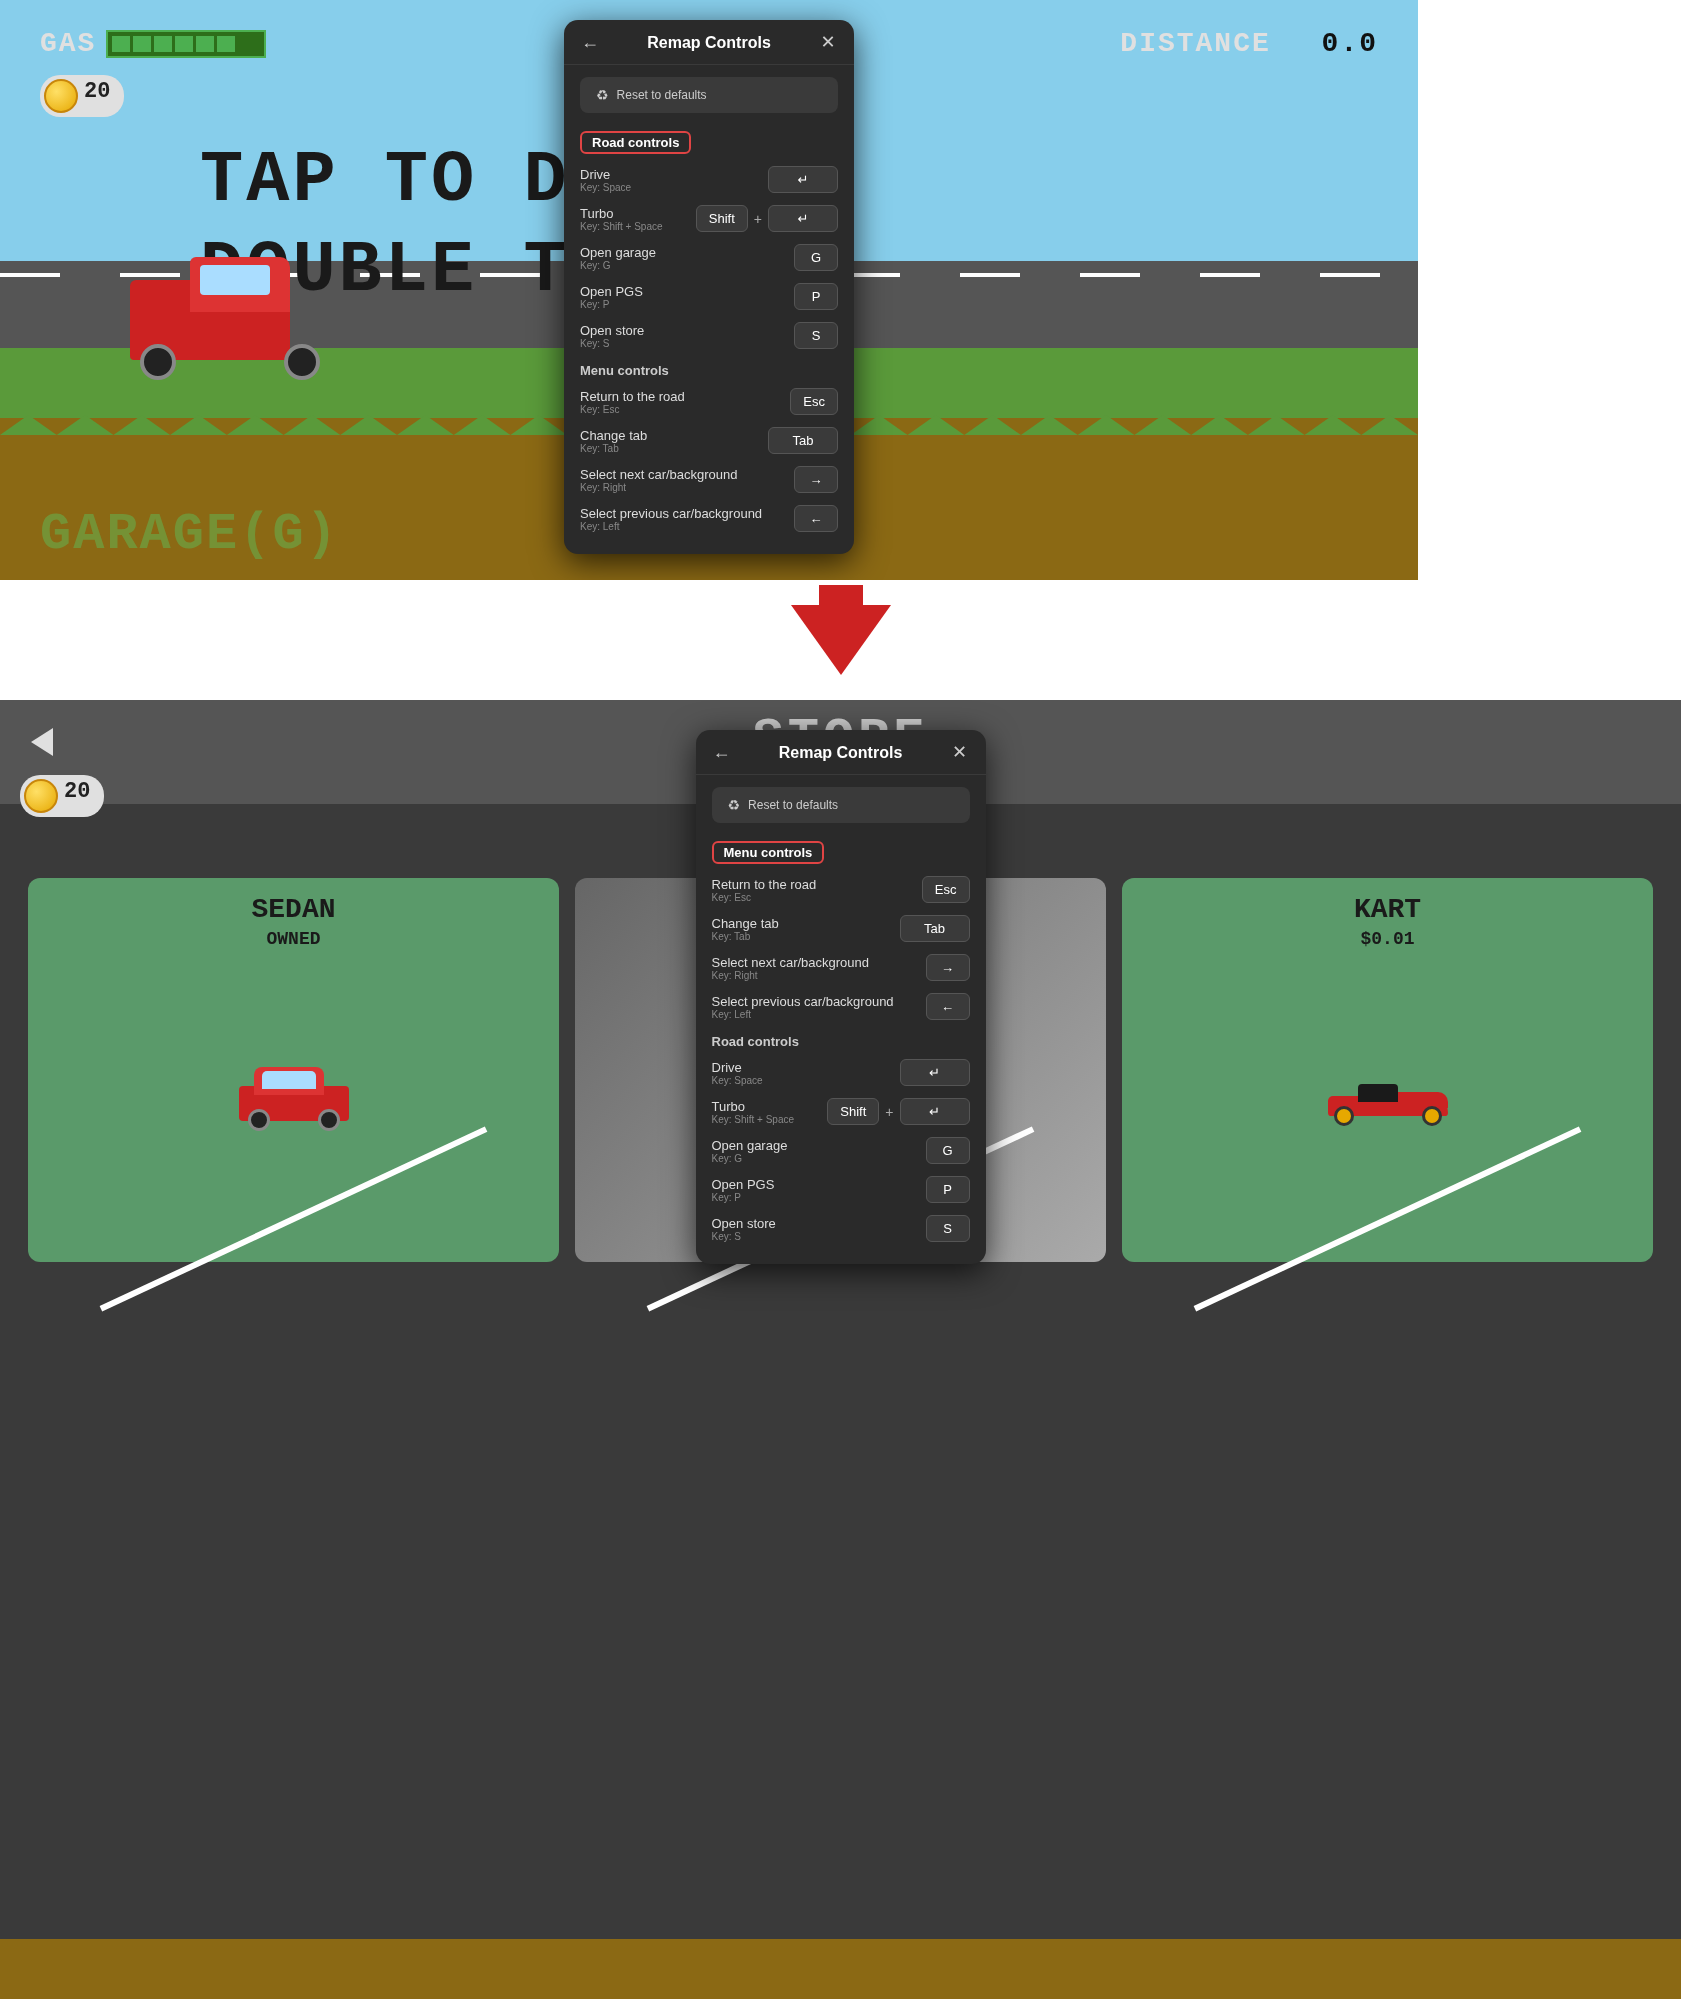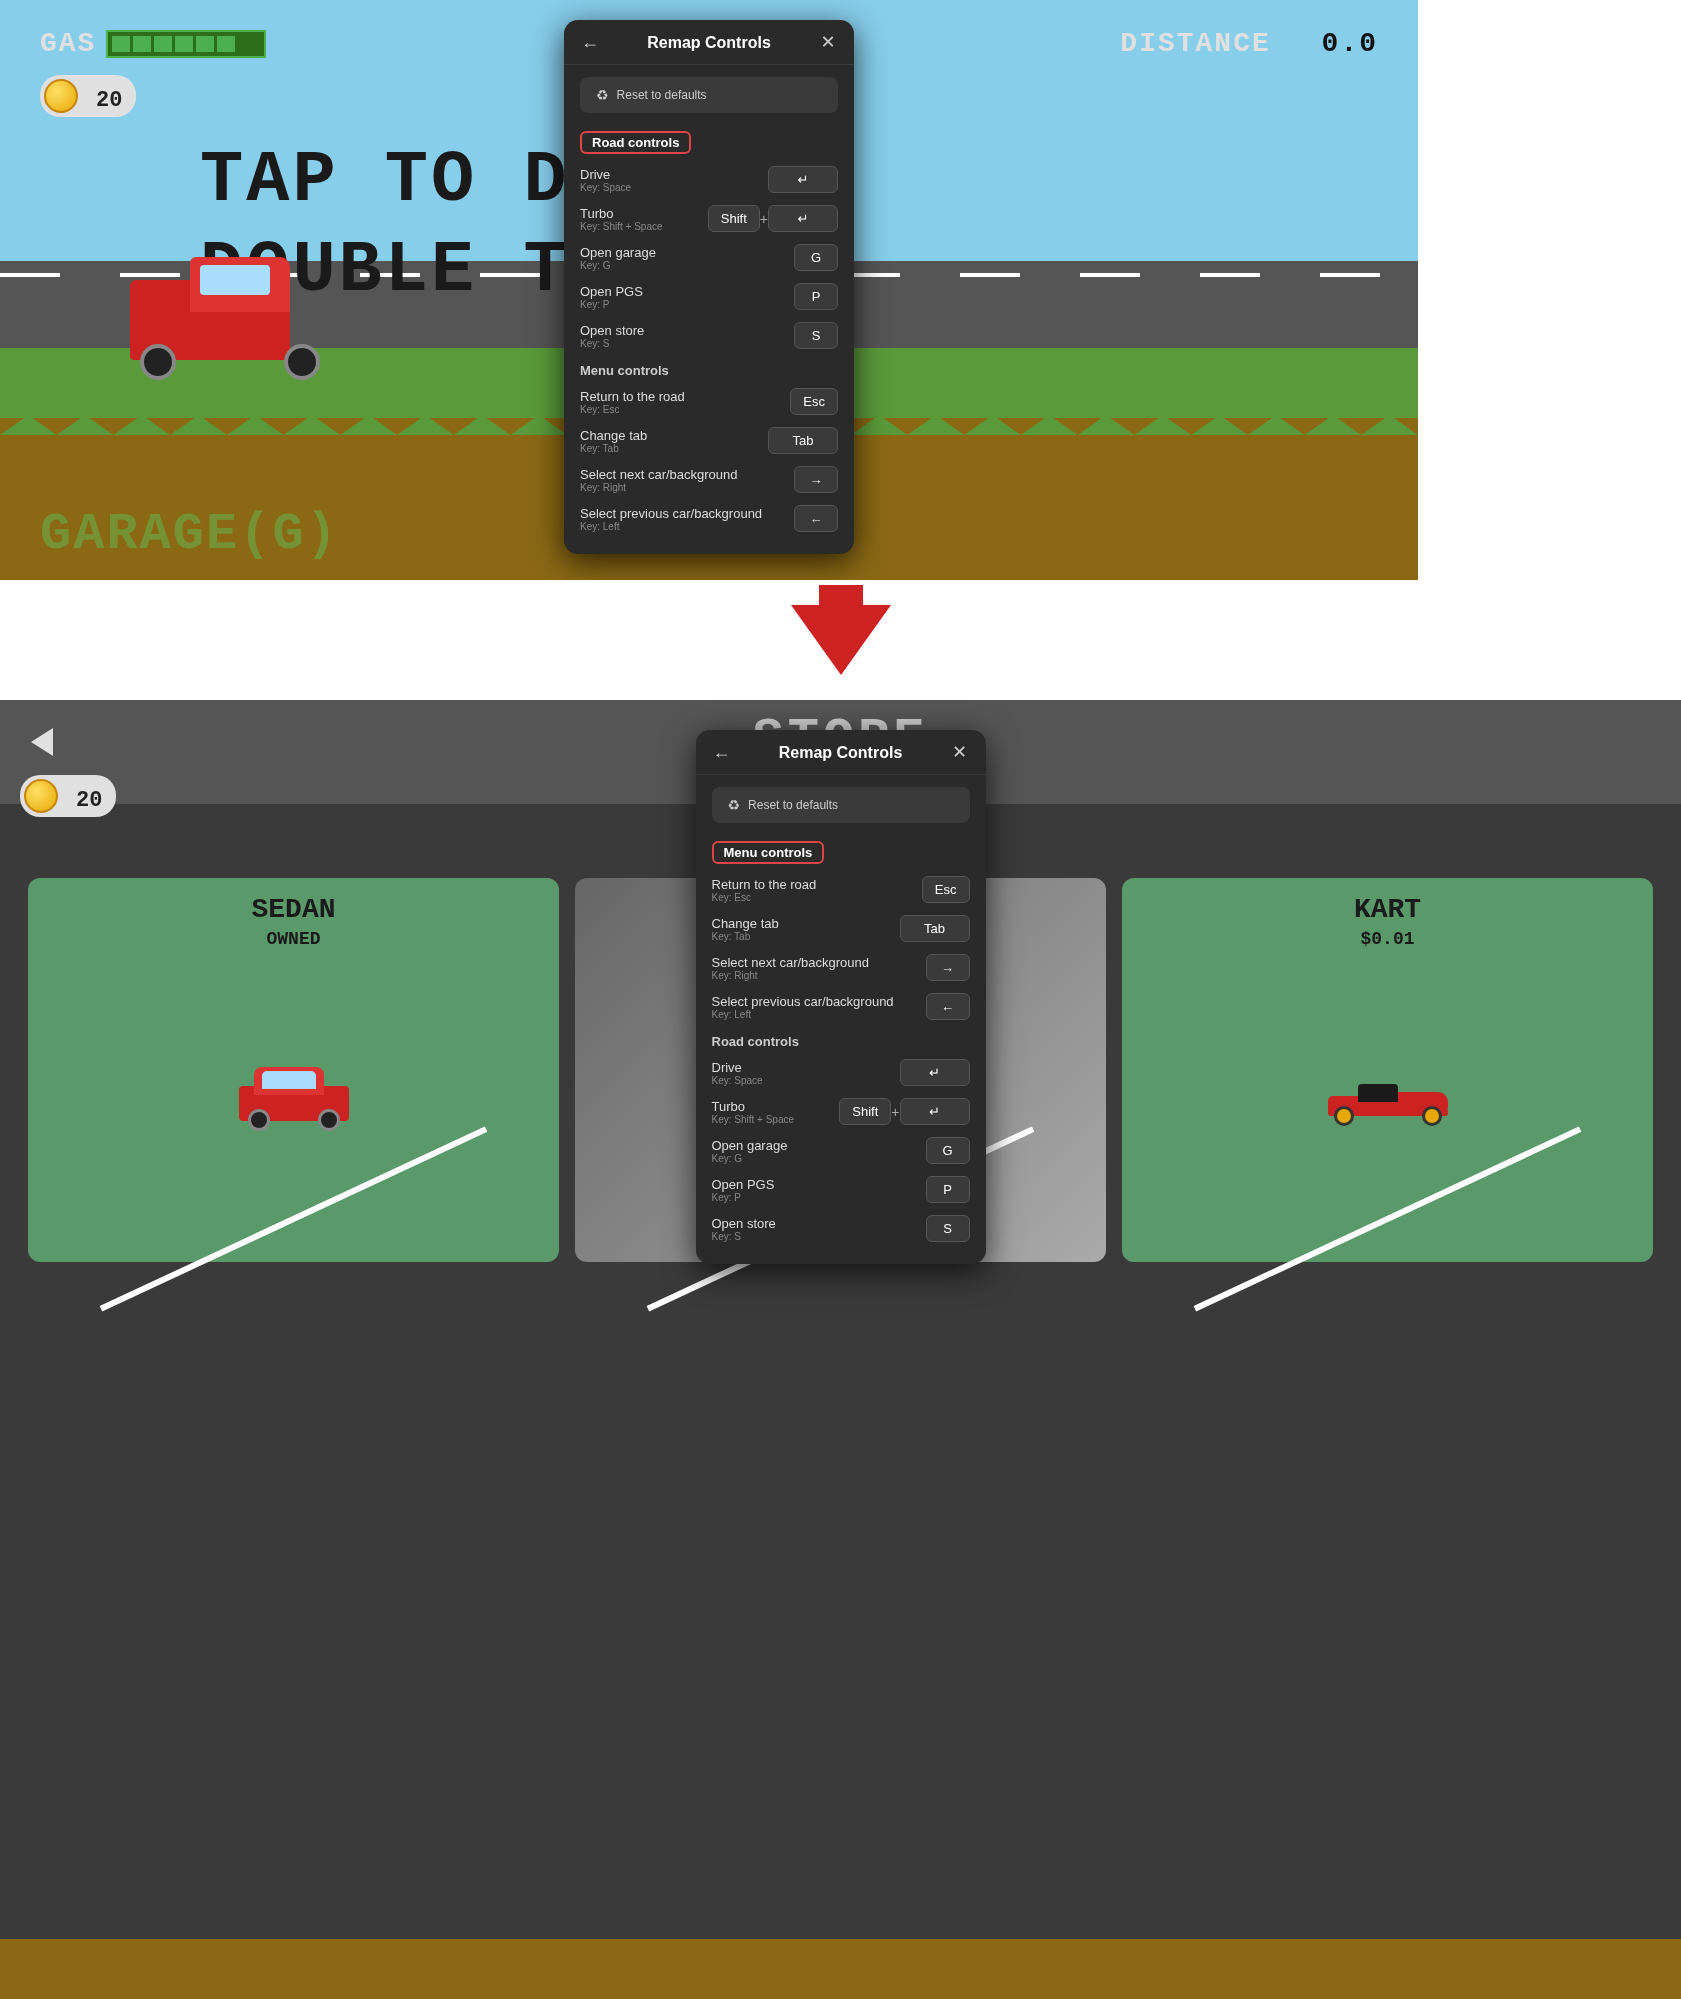--- a/index.html
+++ b/index.html
@@ -86,25 +86,25 @@
     .coin-area-top {
       position: absolute;
       top: 75px;
       left: 40px;
       display: flex;
       align-items: center;
     }
 
     .coin-badge {
       display: flex;
-      align-items: flex-end;
+      align-items: flex-start;
       background: #e0e0e0;
       border-radius: 20px;
       padding: 4px 14px 4px 4px;
-      gap: 18px;
+      gap: 6px;
     }
 
     .coin-circle {
       width: 34px;
       height: 34px;
       border-radius: 50%;
       background: radial-gradient(circle at 35% 35%, #ffe066, #e6a800);
       border: 2px solid #c8860a;
     }
 
@@ -364,20 +364,21 @@
     .turbo-row {
       display: flex;
       align-items: center;
       justify-content: space-between;
       padding: 6px 16px;
     }
 
     .turbo-keys {
       display: flex;
       align-items: center;
+      gap: 6px;
     }
 
     .plus-sign {
       color: #aaa;
       font-size: 14px;
     }
 
     .section-header {
       padding: 8px 16px 4px;
       color: #ccc;

